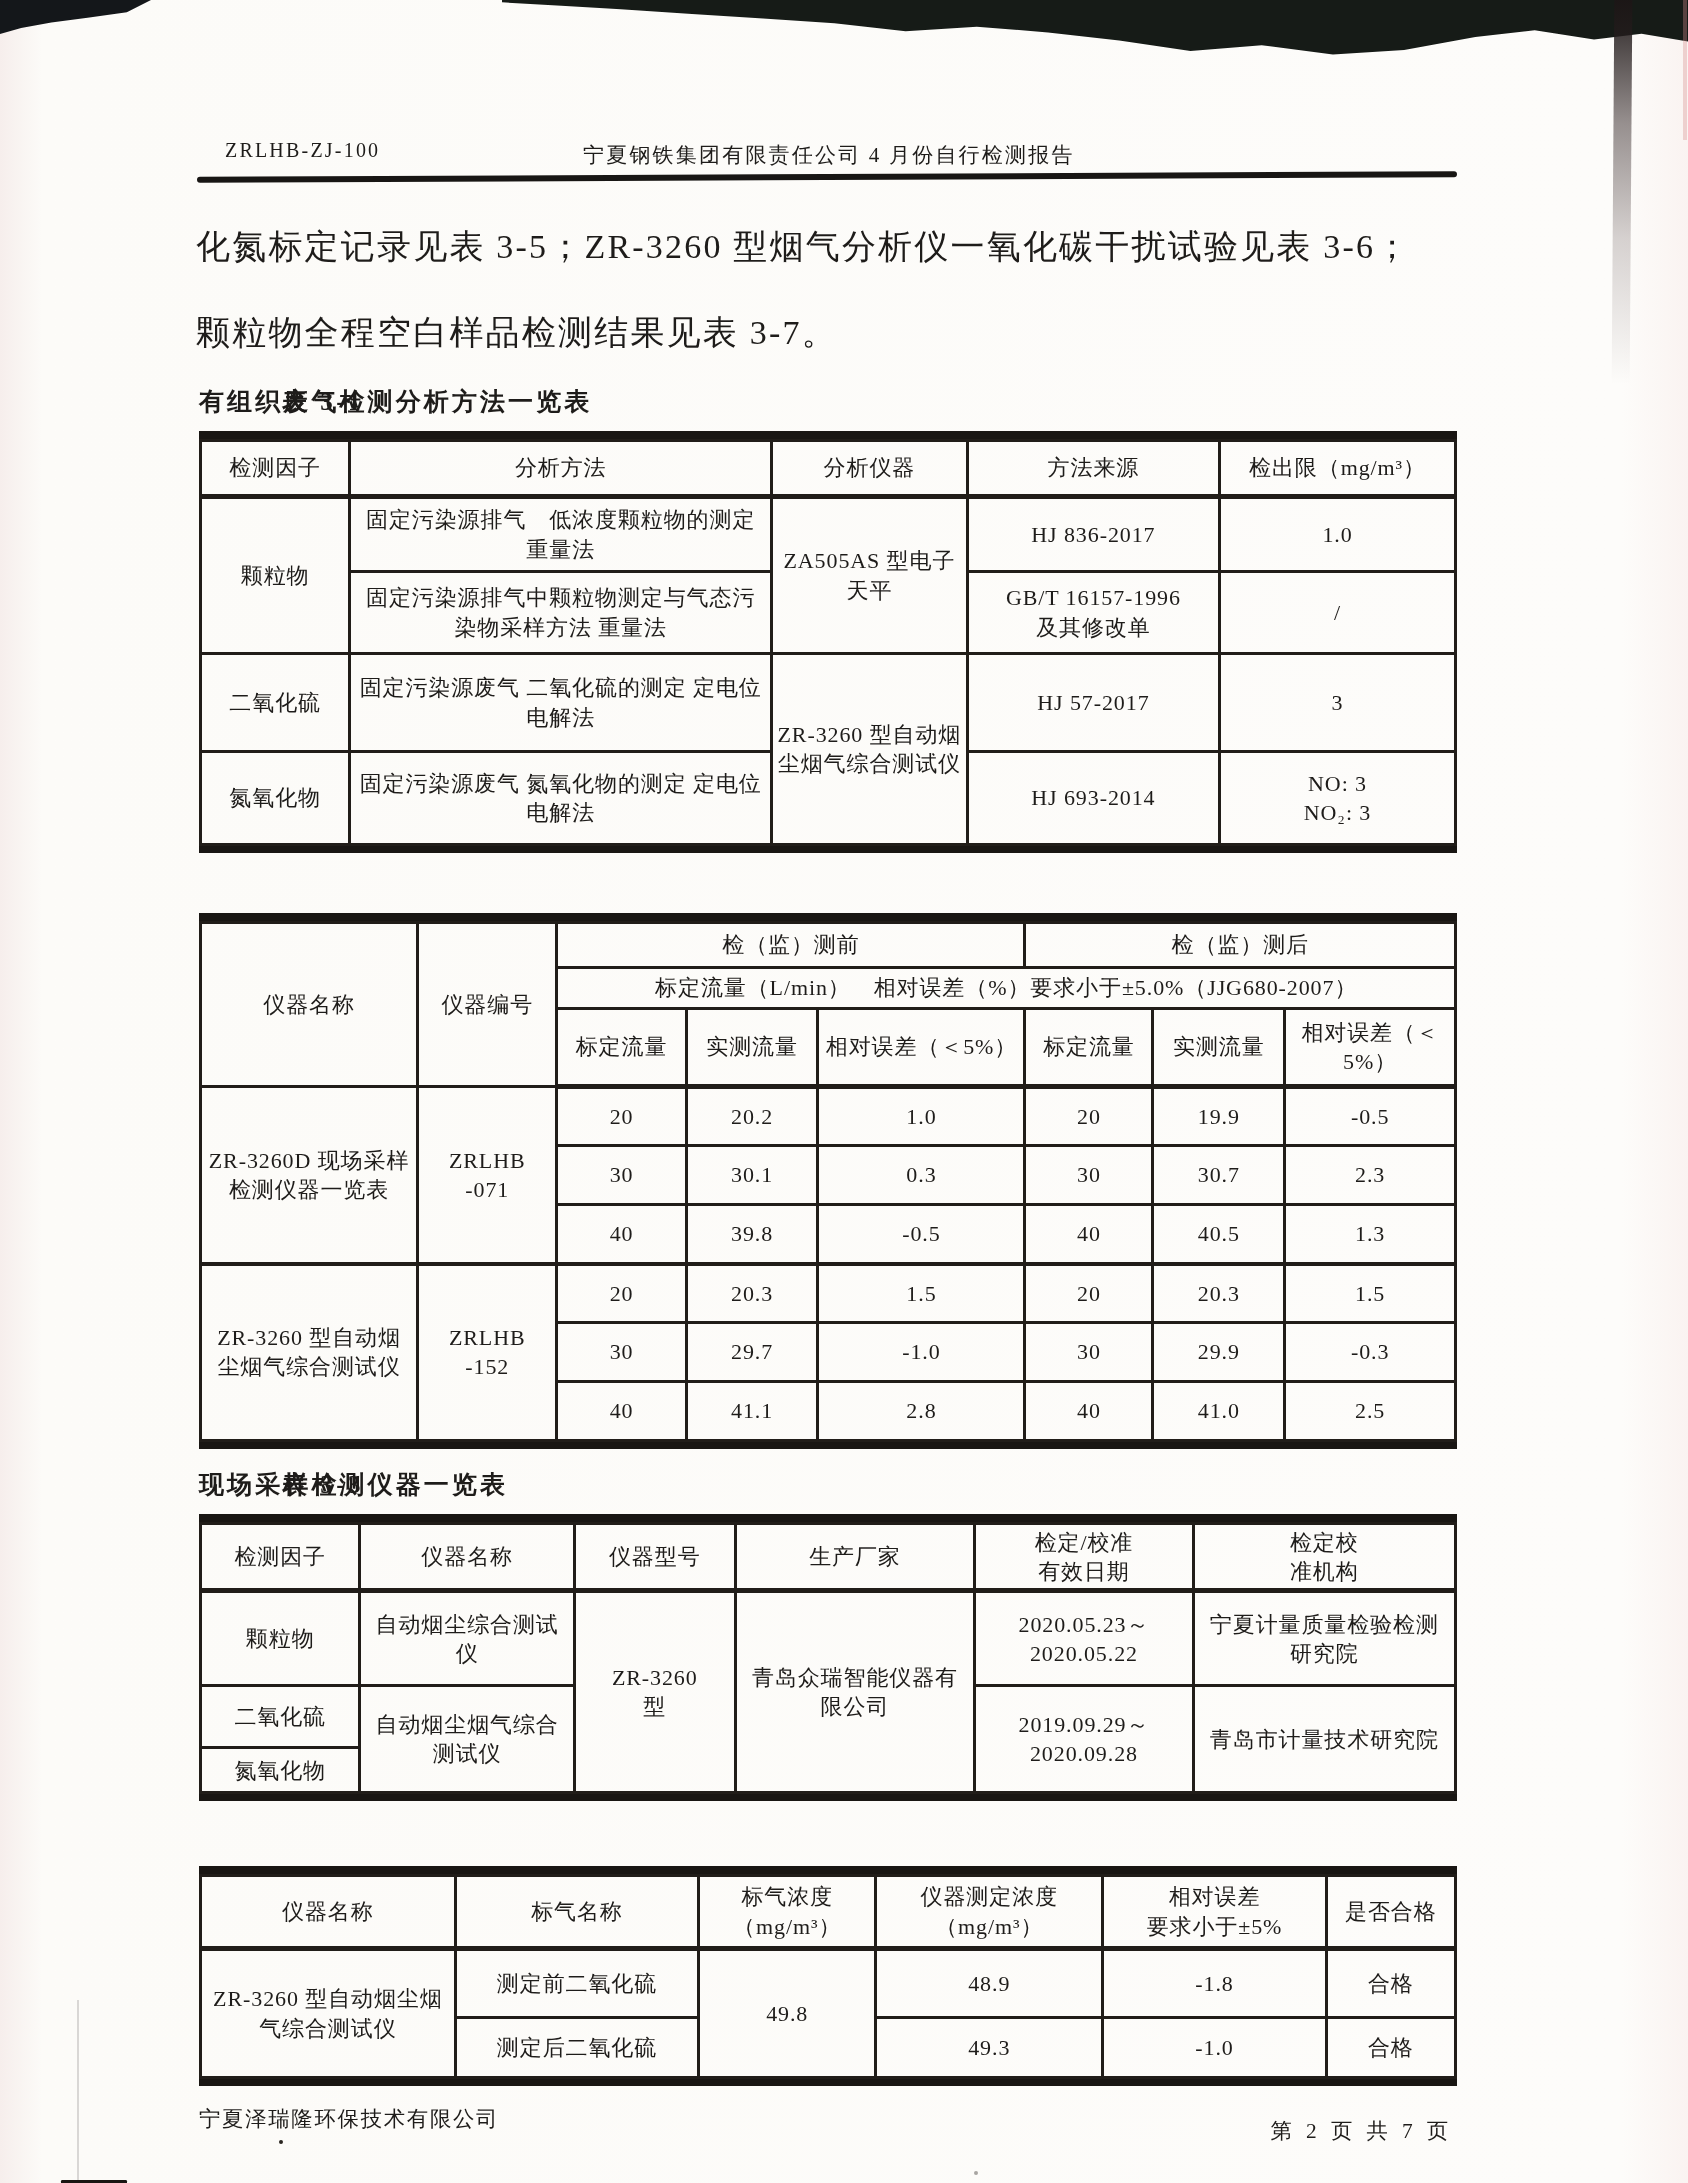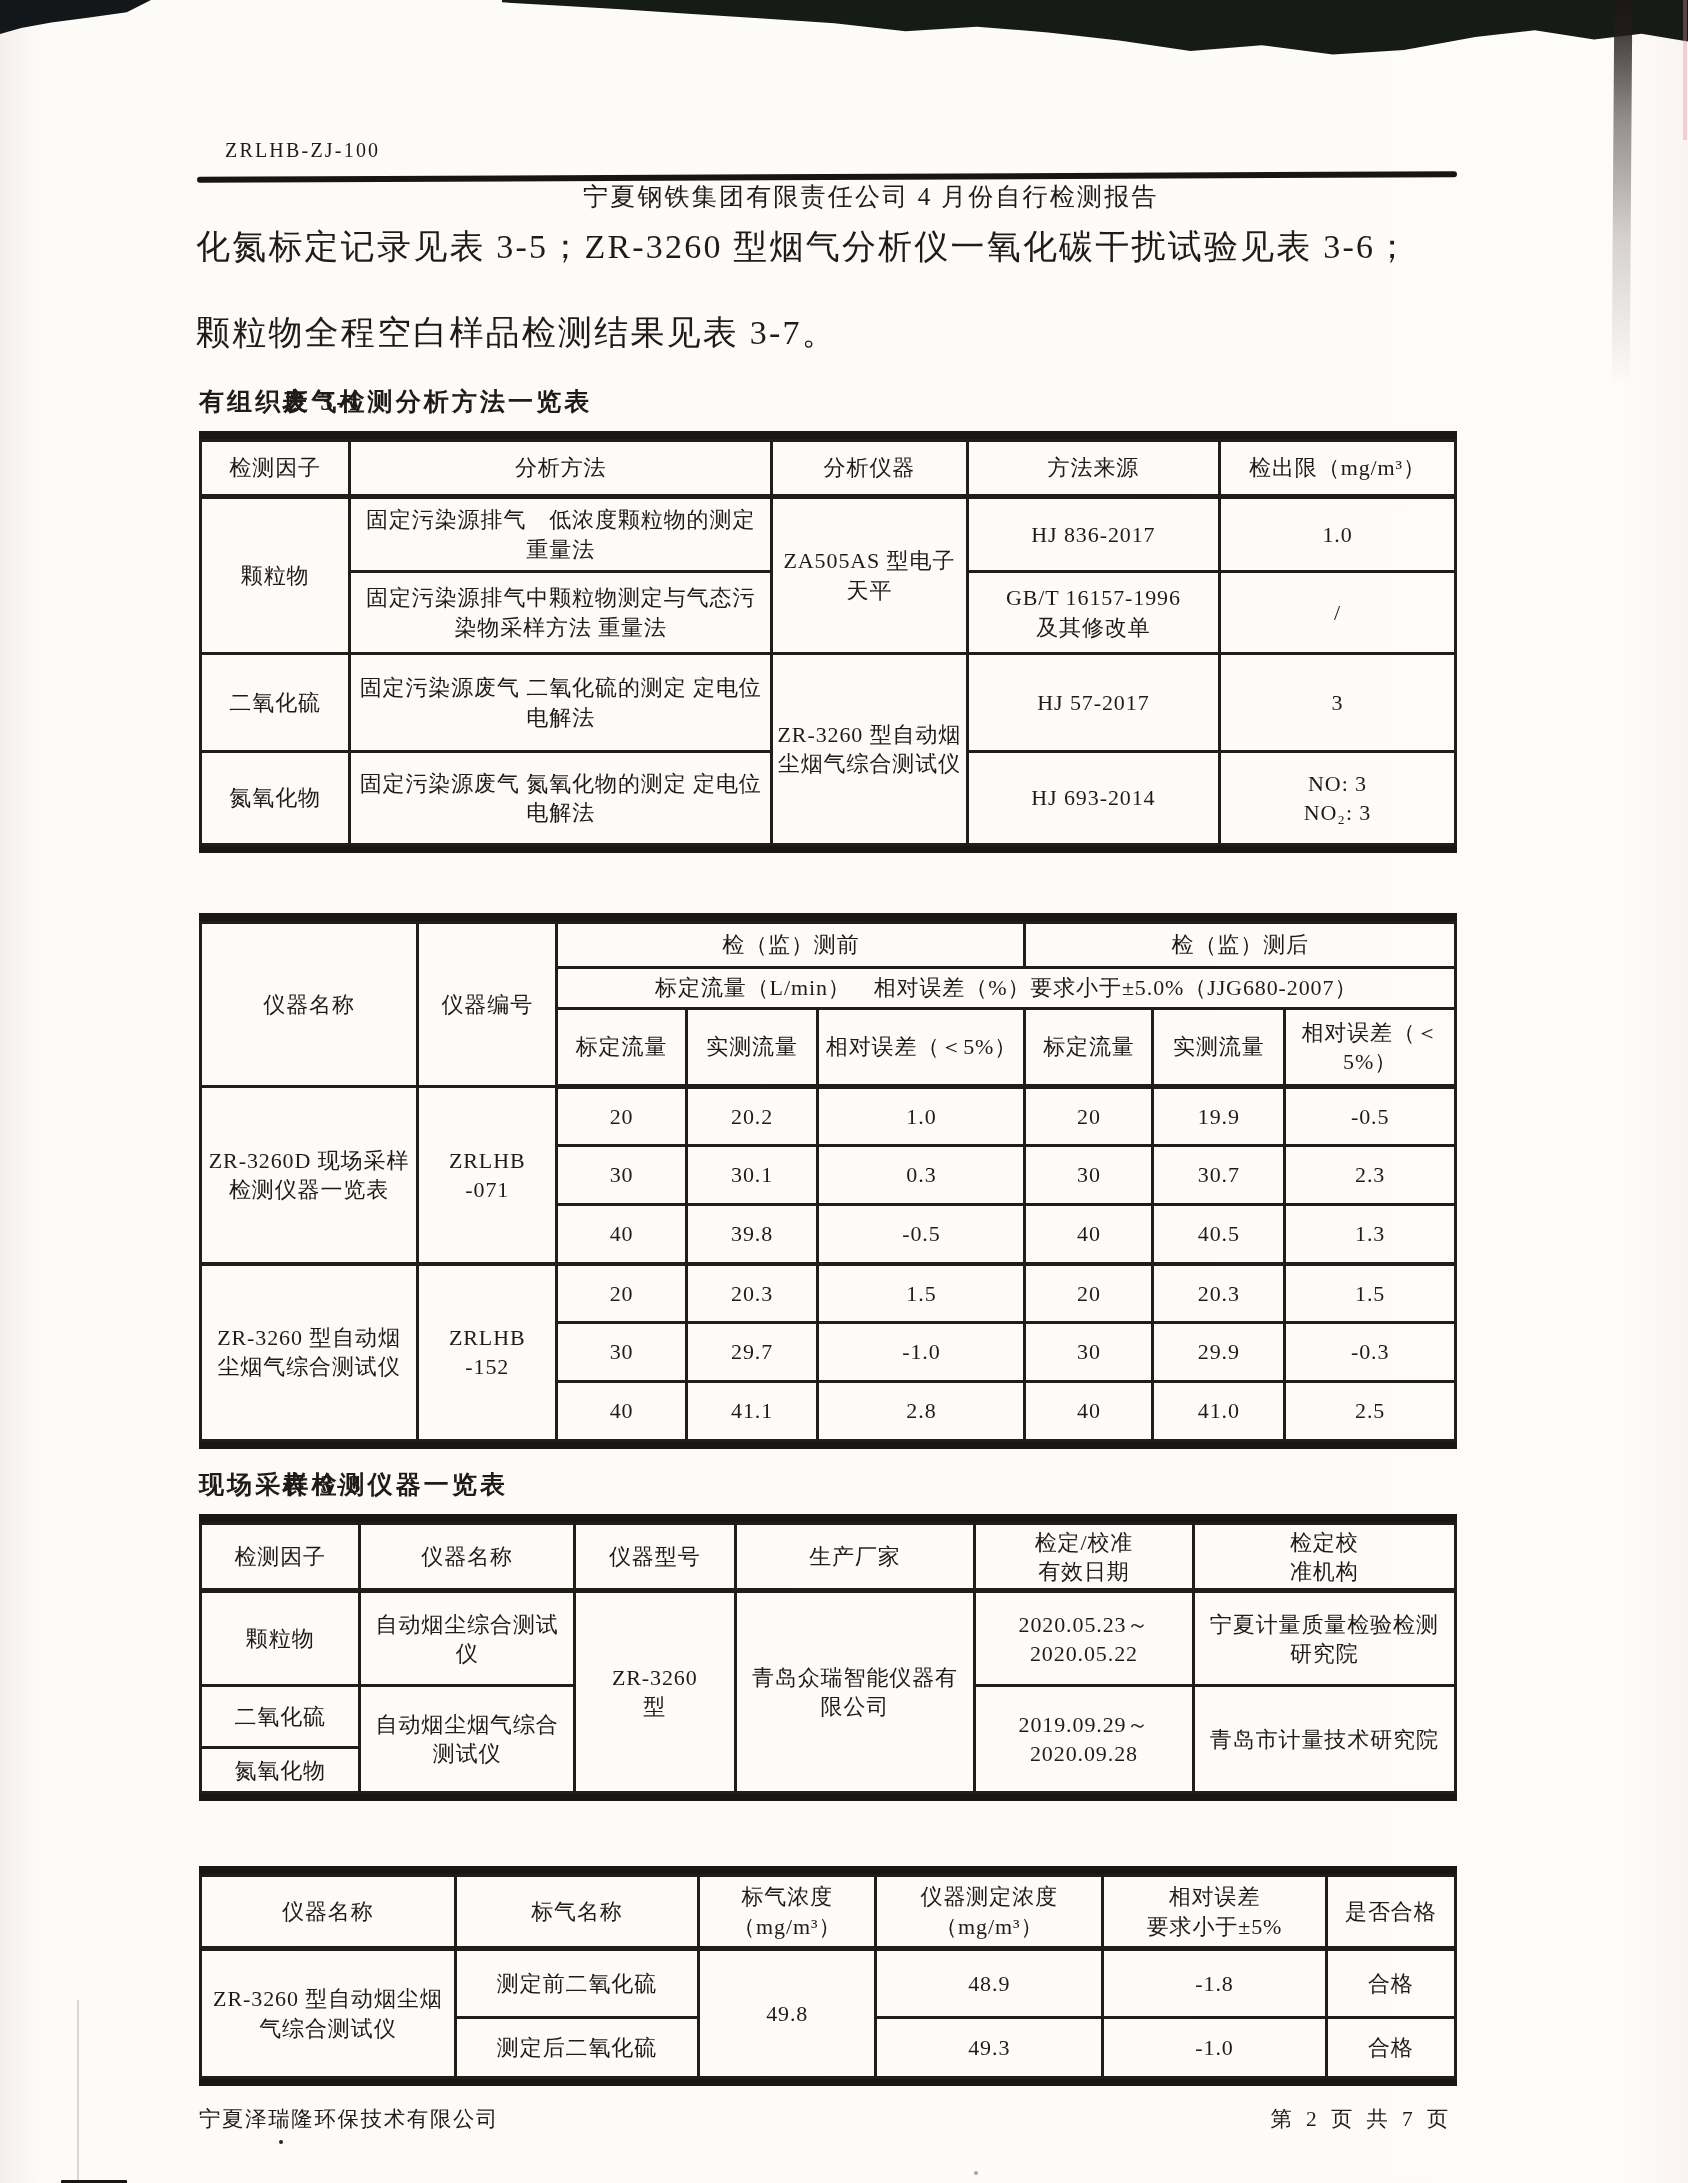--- a/index.html
+++ b/index.html
@@ -23,21 +23,21 @@
     background:linear-gradient(180deg,rgba(28,22,22,.95) 0%,rgba(66,54,54,.55) 32%,rgba(96,80,80,.25) 62%,rgba(120,100,100,0) 100%);
     transform:skewX(-.4deg);
   }
   .edge-pink { position:absolute; left:1683px; top:0; width:4.4px; height:140px; background:rgba(214,140,140,.35); }
   .crease { position:absolute; left:77px; top:2000px; width:1.7px; height:189px; background:rgba(40,30,30,.16); }
   .crease-dash { position:absolute; left:61px; top:2180px; width:66px; height:10.5px; background:#191512; border-radius:1.3px; }
   .ink-dot { position:absolute; width:3.9px; height:3.9px; border-radius:50%; background:#2a2521; }
   
   .hdr { position:absolute; left:199px; top:139px; width:1258px; height:31px; font-size:20px; letter-spacing:1.3px; }
   .hdr .code { position:absolute; left:26px; top:0; letter-spacing:2.2px; }
-  .hdr .title { position:absolute; left:384px; top:1.7px; font-size:25px; letter-spacing:2.2px;margin-top:39px; }
+  .hdr .title { position:absolute; left:384px; top:1.7px; font-size:21px; letter-spacing:2.2px; }
   .hdr-rule { position:absolute; left:197px; top:174px; width:1260px; height:5.7px; background:#181614; border-radius:3.1px; transform:rotate(-.25deg); }
   
   .intro { position:absolute; left:196px; top:204px; width:1292px; font-size:34px; line-height:86px; letter-spacing:2.2px; white-space:pre-line; }
   
   .tcap { position:absolute; left:199px; width:1258px; height:31px; font-size:25px; font-weight:bold; letter-spacing:1.7px; }
   .tcap .lbl { position:absolute; left:83px; top:0; letter-spacing:3.5px; }
   .tcap .ttl { display:block; text-align:left; letter-spacing:3.1px; }
   
   .tblwrap { position:absolute; left:199px; width:1258px; border-top:8.3px solid #191613; border-bottom:7.4px solid #191613; }
   table { border-collapse:collapse; width:100%; table-layout:fixed; }
@@ -45,21 +45,21 @@
     border:3.1px solid #211d19; text-align:center; vertical-align:middle;
     font-size:22px; line-height:1.32; letter-spacing:0.9px; font-weight:normal;
     padding:2.6px 4.4px; overflow:hidden;
   }
   .hsep th { border-bottom-width:5.2px; }
   .gsep td { border-top-width:4.8px; }
   .preline { white-space:pre-line; }
   
   .footer { position:absolute; left:199px; top:2104px; width:1258px; font-size:21.4px; letter-spacing:1.7px; }
   .footer .co { position:absolute; left:0; top:0; }
-  .footer .pg { position:absolute; right:4.4px; top:0; letter-spacing:4.4px; }
+  .footer .pg { position:absolute; right:4.4px; top:12px; letter-spacing:4.4px; }
 </style>
 </head>
 <body>
 
 <div class="page">
 
   <div class="band-left"></div>
   <div class="band-right"></div>
   <div class="streak-tr"></div>
   <div class="edge-pink"></div>

